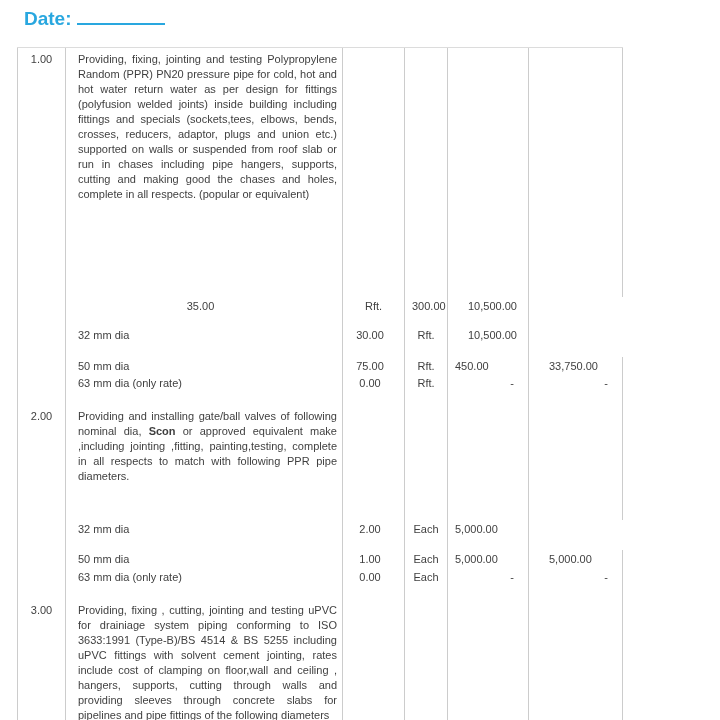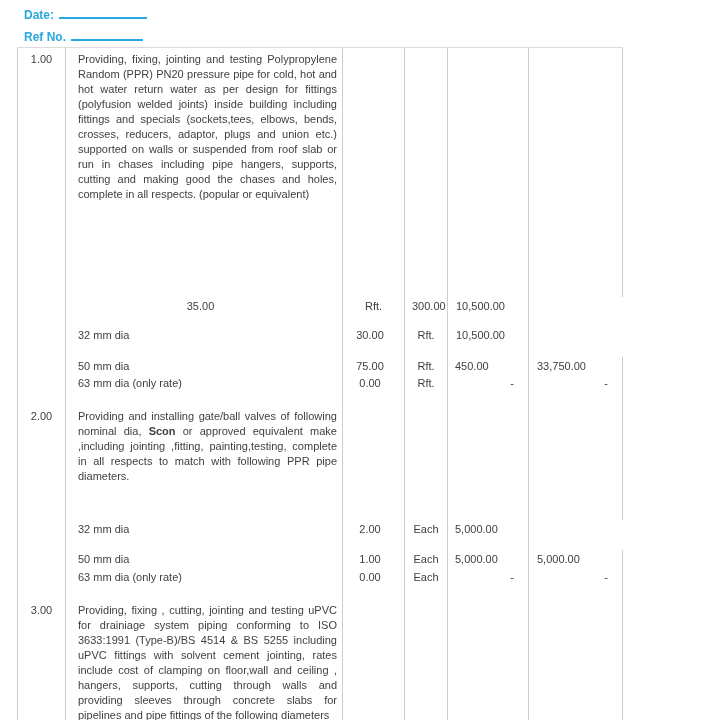--- a/index.html
+++ b/index.html
@@ -13,21 +13,21 @@
     color: #3f3f3f;
   }
   
   .doc-header {
     position: absolute;
     left: 24px;
     top: 8px;
   }
   .hdr-line {
     height: 22px;
-    font-size: 12px;
+    font-size: 19px;
     font-weight: bold;
     color: #29a7df;
     white-space: nowrap;
   }
   .blank-line {
     display: inline-block;
     height: 4px;
     border-bottom: 2.5px solid #29a7df;
     margin-left: 5px;
   }
@@ -52,21 +52,21 @@
     line-height: 15px;
     overflow: hidden;
   }
   .col-item { border-left: 1px solid #cccccc; text-align: center; padding-top: 4px; }
   .col-desc { padding: 4px 5px 0 12px; }
   .para     { text-align: justify; }
   .rowlabel { padding-top: 2px; }
   .col-qty  { text-align: center; padding: 2px 7px 0 0; }
   .col-unit { text-align: center; padding-top: 2px; }
   .col-rate { padding: 2px 12px 0 7px; }
-  .col-amt  { padding: 2px 0 0 8px; }
+  .col-amt  { padding: 2px 0 0 8px; margin-left: 12px; }
   .dash     { text-align: right; padding-right: 14px; padding-left: 0; }
   .b        { font-weight: bold; }
 
   
   .r-desc1 { height: 249px; }
   .r-h29   { height: 29px; }
   .r-h31   { height: 31px; }
   .r-h17   { height: 17px; }
   .r-h14   { height: 14px; }
   .r-desc2 { height: 115px; }
@@ -74,23 +74,20 @@
   .r-h18   { height: 18px; }
   .r-h13   { height: 13px; }
   .r-desc3 { height: 260px; }
 </style>
 </head>
 <body>
 
 <div class="doc-header">
   <div class="hdr-line">
     <span>Date:</span><span class="blank-line blank-date"></span>
-  </div>
-  <div class="hdr-line">
-    <span>Ref No.</span><span class="blank-line blank-ref"></span>
   </div>
 </div>
 
 <div class="boq-table">
 
   <div class="row r-desc1">
     <div class="cell col-item">1.00</div>
     <div class="cell col-desc para">Providing, fixing, jointing and testing Polypropylene Random (PPR) PN20 pressure pipe for cold, hot and hot water return water as per design for fittings (polyfusion welded joints) inside building including fittings and specials (sockets,tees, elbows, bends, crosses, reducers, adaptor, plugs and union etc.) supported on walls or suspended from roof slab or run in chases including pipe hangers, supports, cutting and making good the chases and holes, complete in all respects. (popular or equivalent)</div>
     <div class="cell col-qty"></div>
     <div class="cell col-unit"></div>

